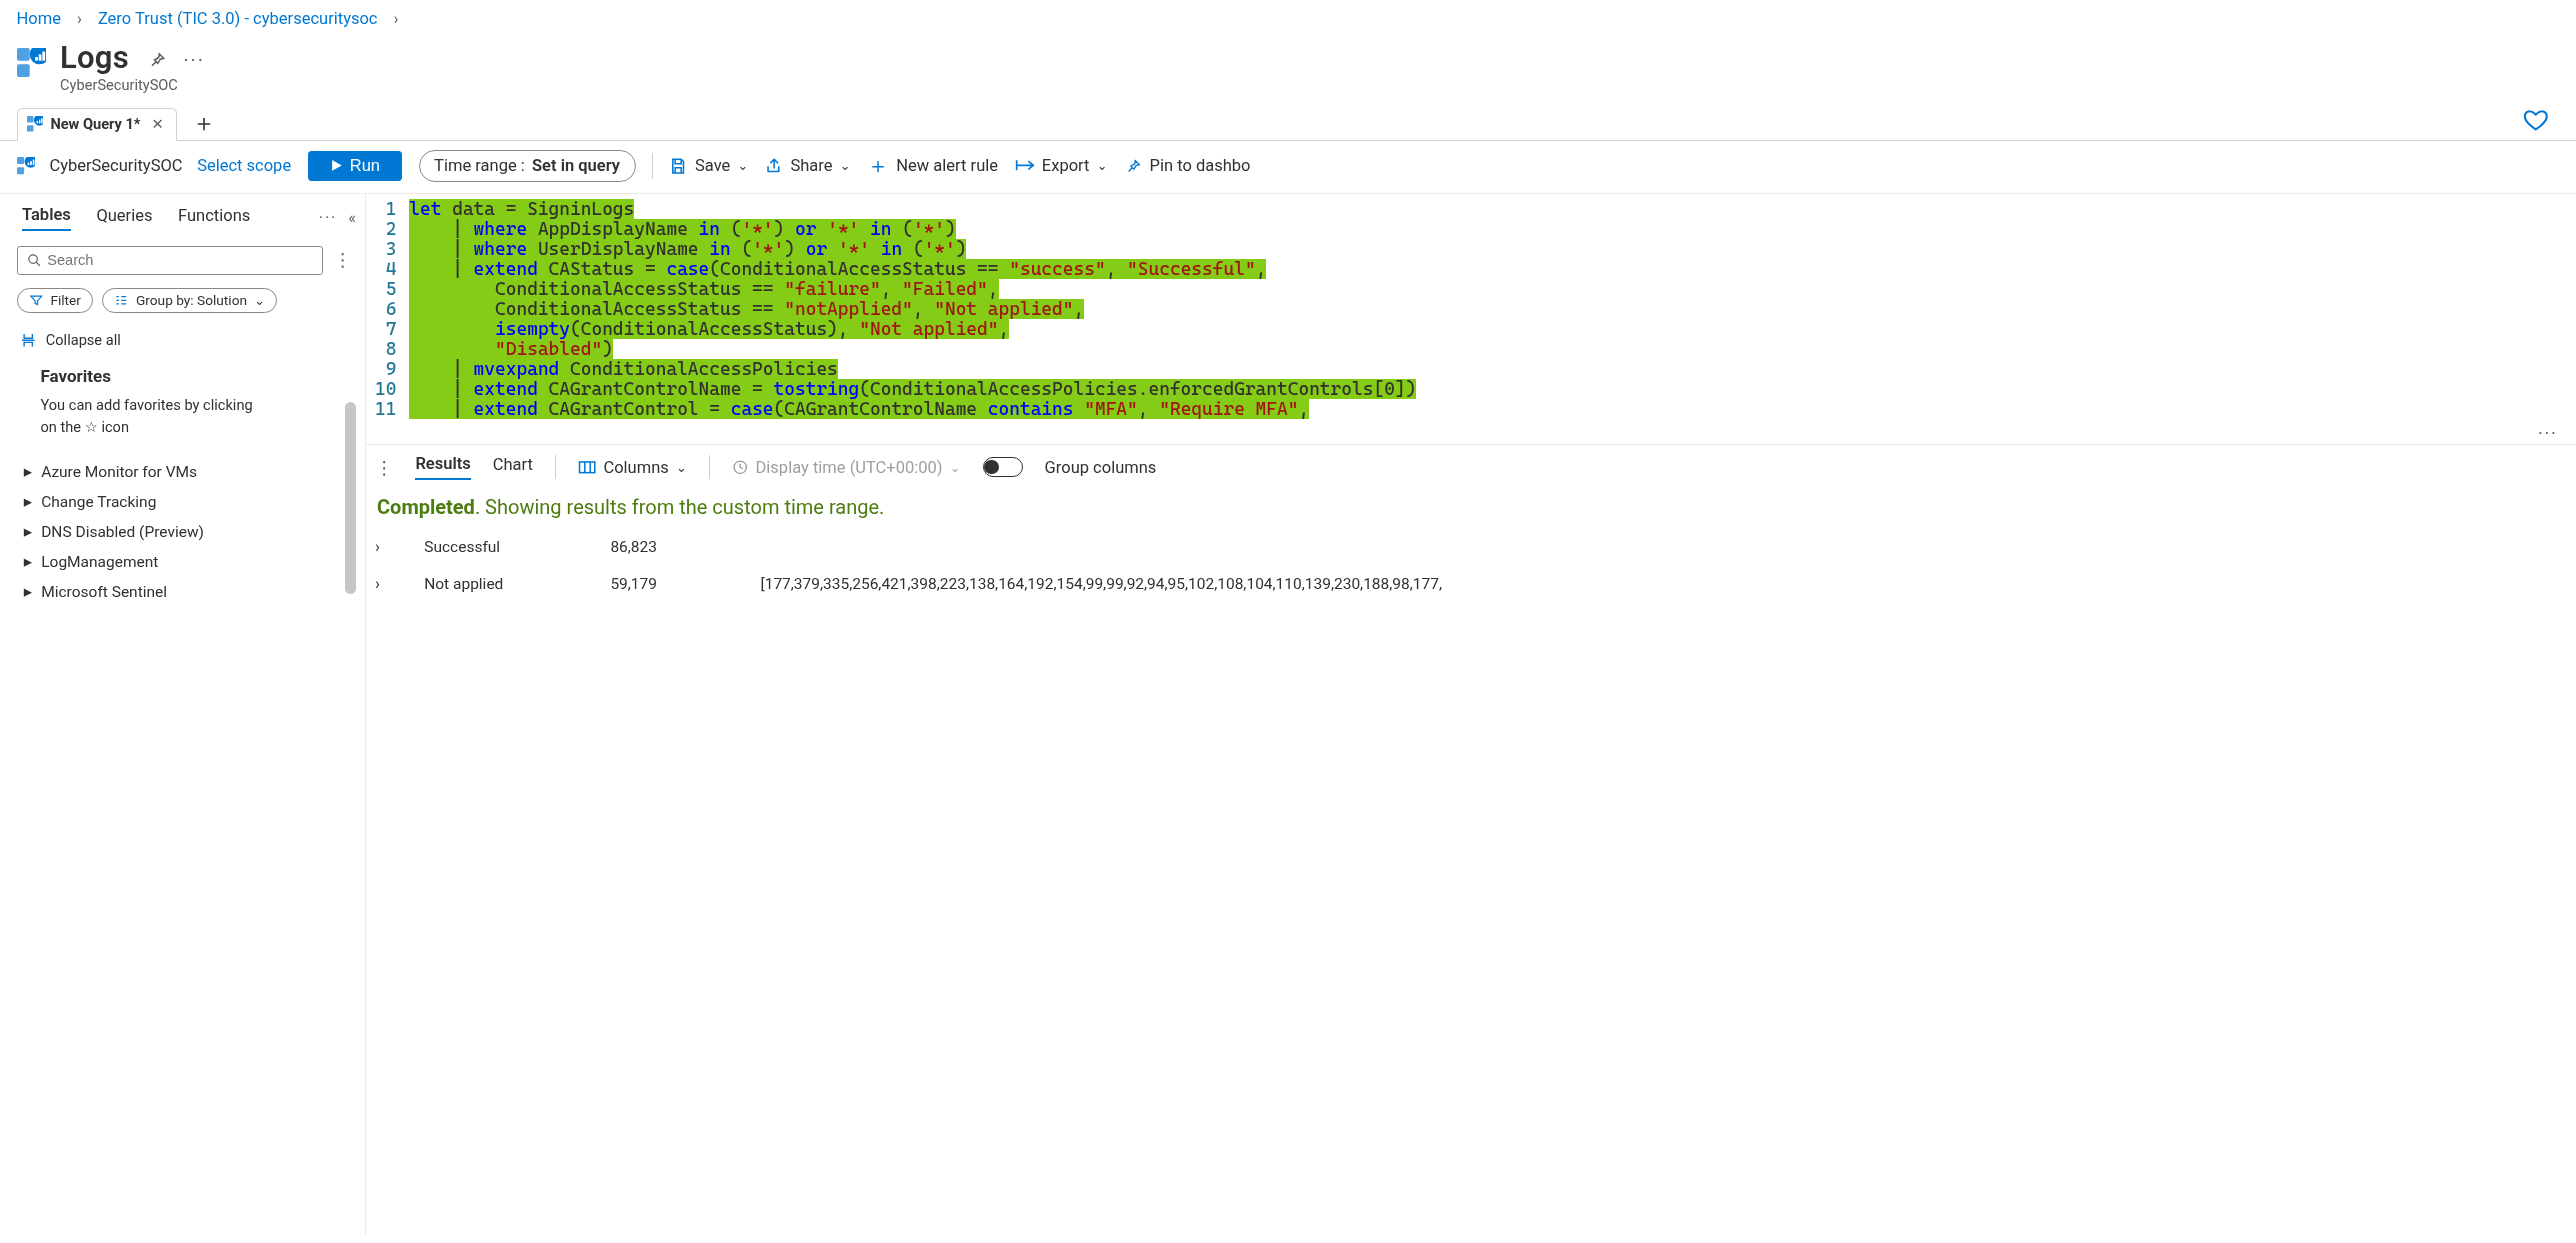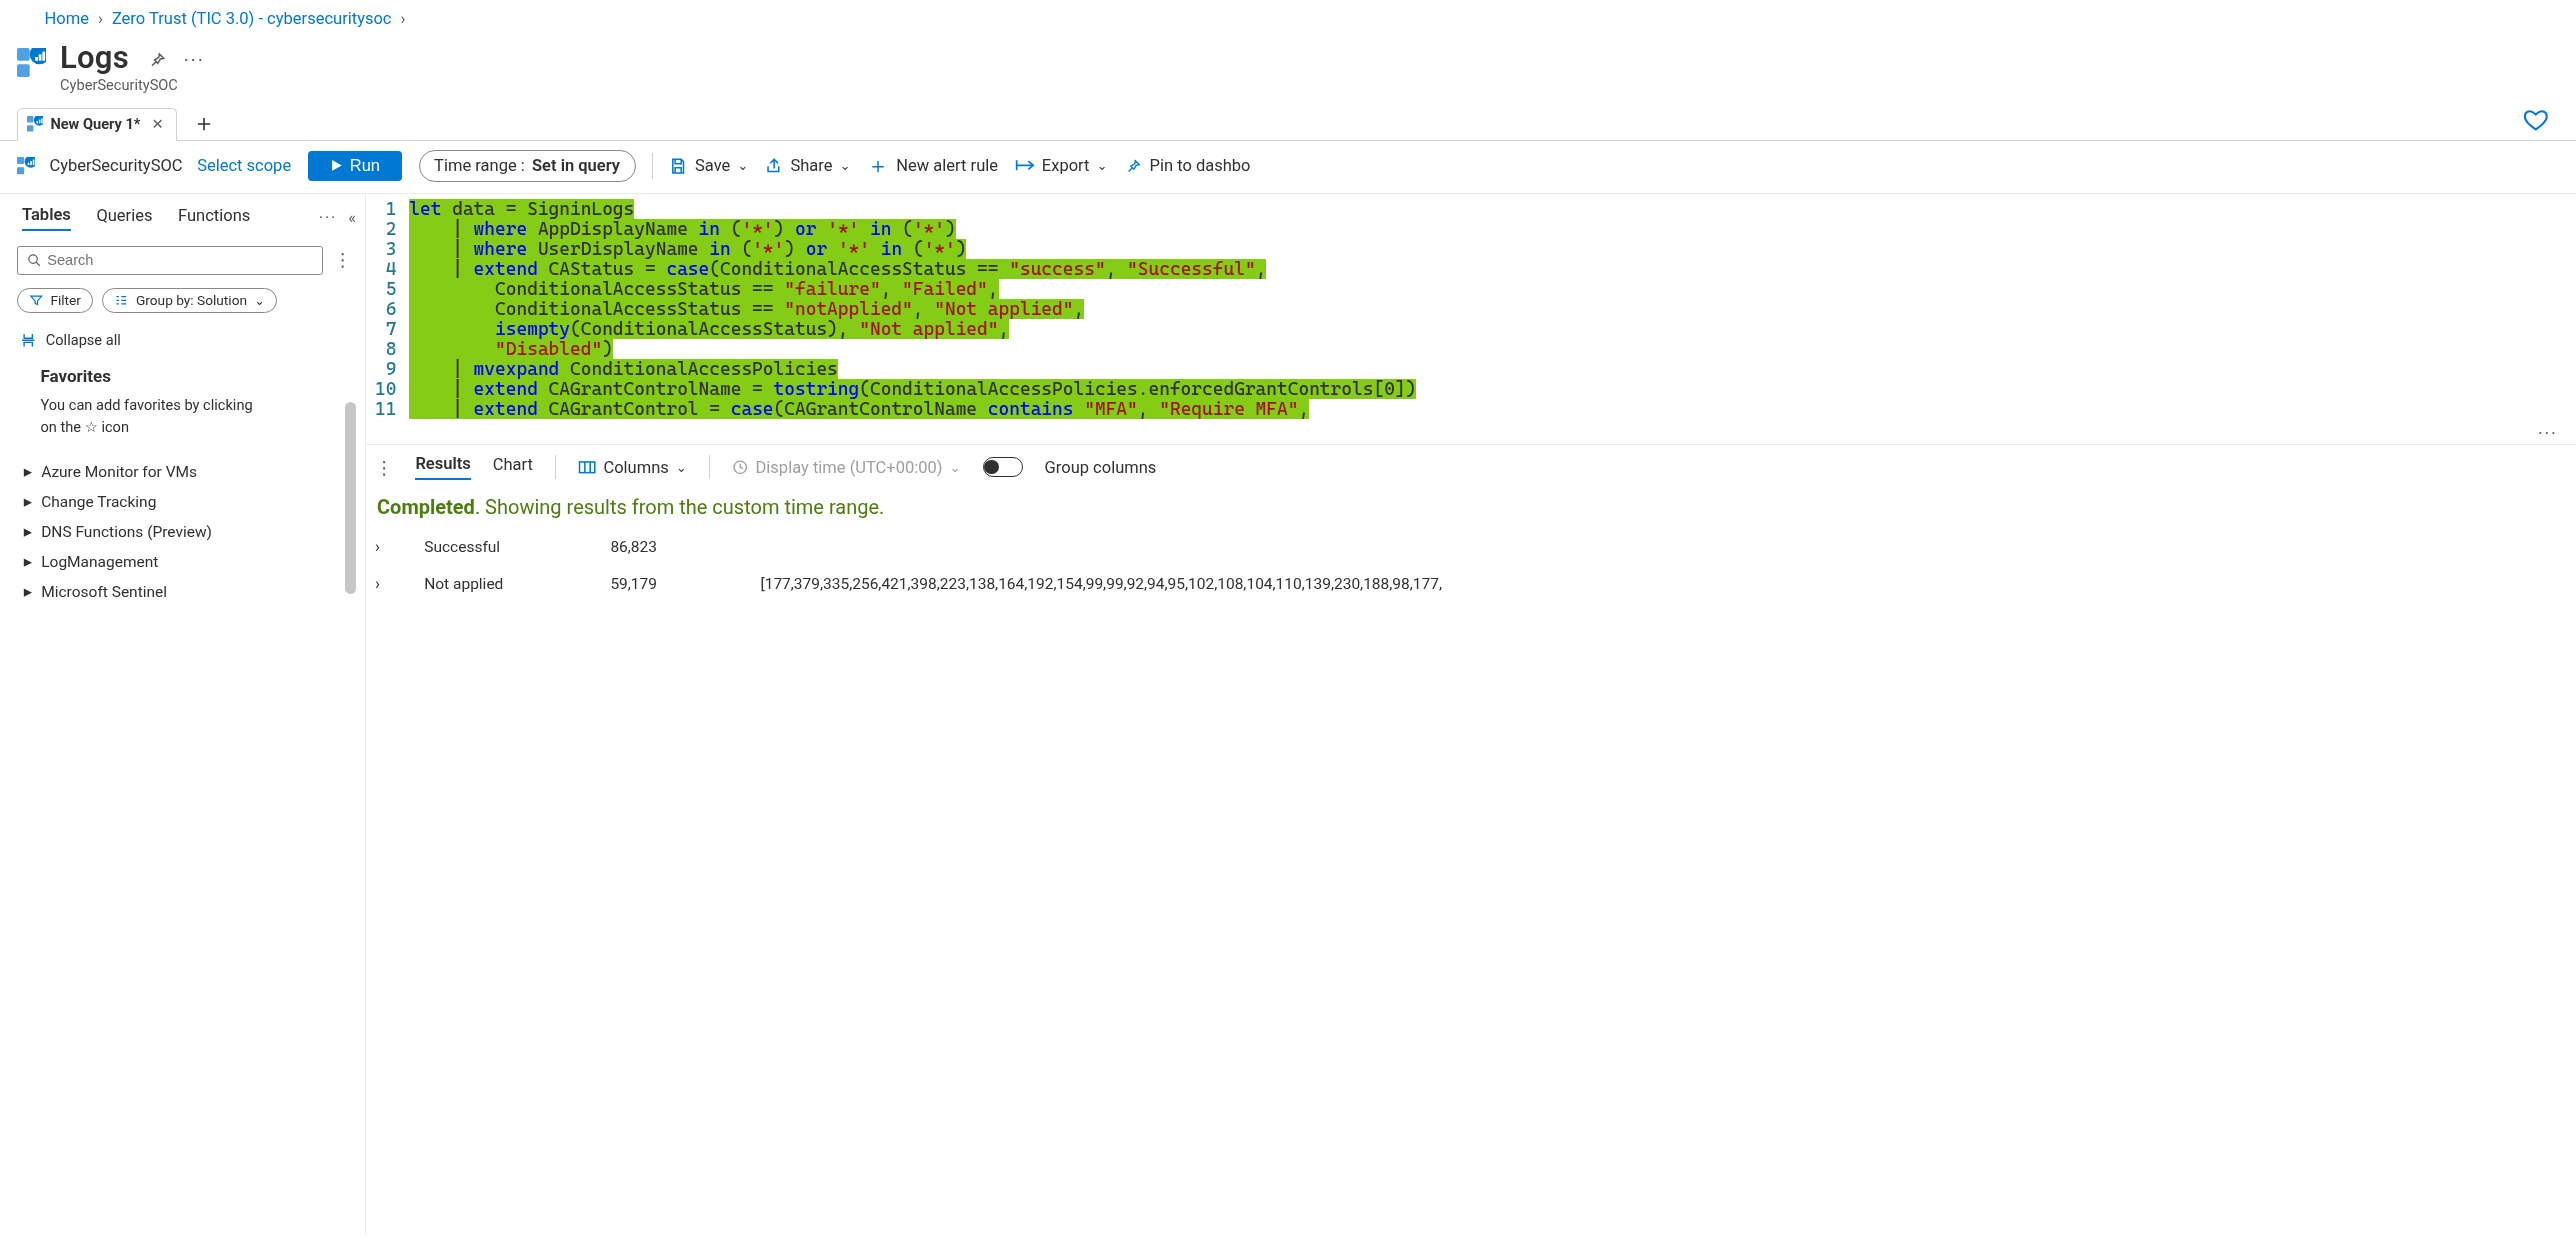--- a/index.html
+++ b/index.html
@@ -9,24 +9,23 @@
     font-size: 12.8px;
     color: #323130;
     background: #ffffff;
     overflow: hidden;
   }
 
   
   .breadcrumb {
     display: flex;
     align-items: flex-start;
-    gap: 9px;
+    gap: 16px;
     padding: 9.1px 16.5px 7.3px 16.5px;
     font-size: 16.5px;
-    margin-left: 28px;
   }
   .breadcrumb a { color: #0078d4; text-decoration: none; }
   .breadcrumb .chev { color: #605e5c; font-size: 16.5px; }
 
   
   .page-header {
     display: flex;
     align-items: flex-start;
     gap: 14.6px;
     padding: 3.7px 16.5px 12.8px 16.5px;
@@ -384,21 +383,21 @@
       <div class="tree-item">
           <span class="caret">▸</span>
           <span>Azure Monitor for VMs</span>
         </div>
       <div class="tree-item">
           <span class="caret">▸</span>
           <span>Change Tracking</span>
         </div>
       <div class="tree-item">
           <span class="caret">▸</span>
-          <span>DNS Functions (Preview)</span>
+          <span>DNS Disabled (Preview)</span>
         </div>
       <div class="tree-item">
           <span class="caret">▸</span>
           <span>LogManagement</span>
         </div>
       <div class="tree-item">
           <span class="caret">▸</span>
           <span>Microsoft Sentinel</span>
         </div>
     </div>

